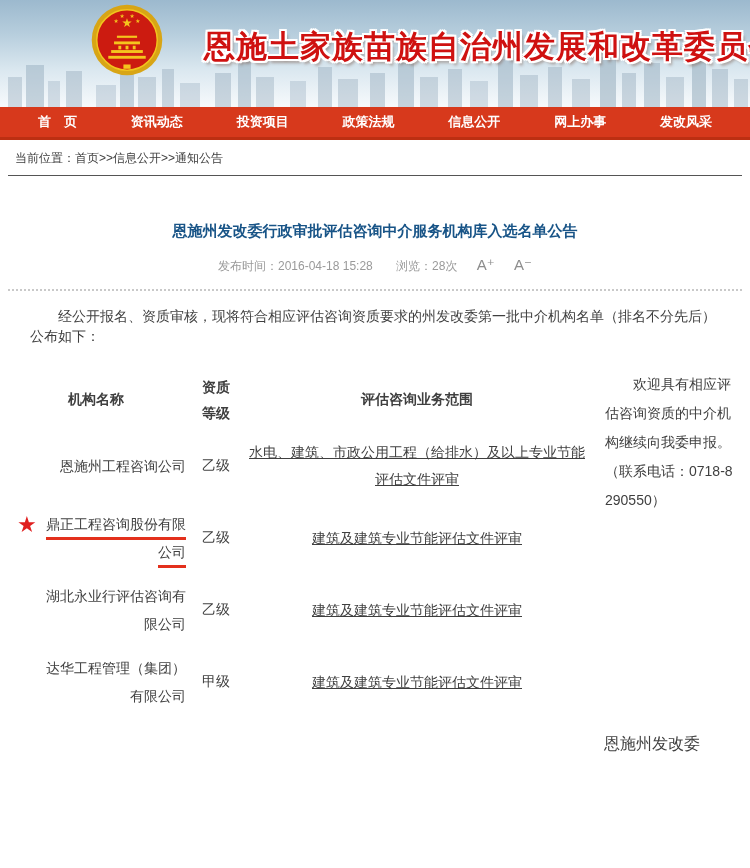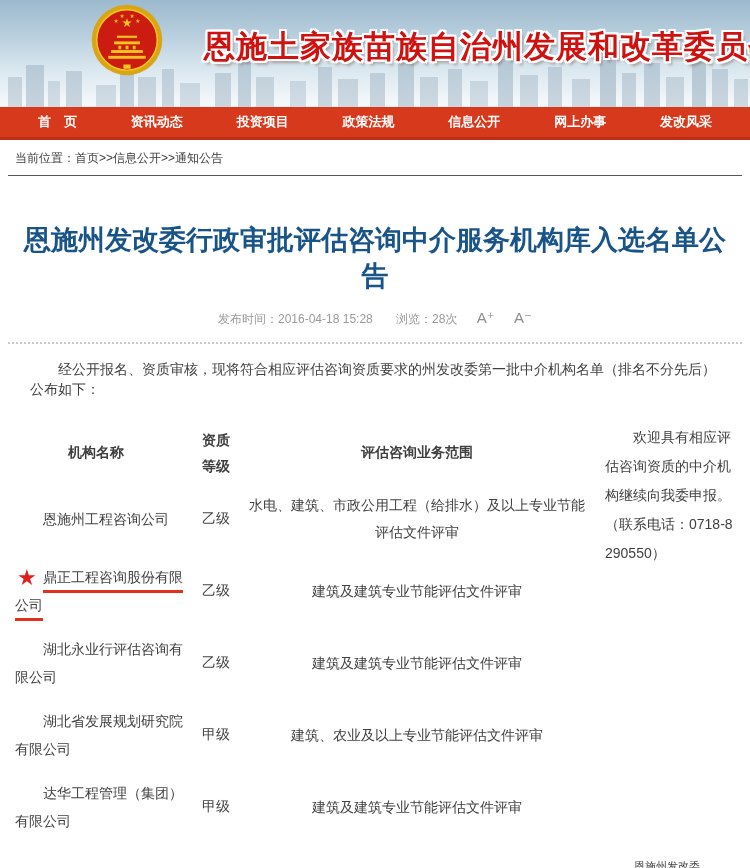--- a/index.html
+++ b/index.html
@@ -19,42 +19,42 @@
       3px 4px 3px rgba(110,70,50,.45);}
   
   .main-nav{height:30px;background:#d7391c;border-bottom:3px solid #bc2f12;
     display:flex;align-items:center;justify-content:space-between;padding:0 38px;}
   .main-nav a{color:#fff;font-size:13px;font-weight:bold;text-decoration:none;white-space:nowrap;}
   
   .breadcrumb{padding:10px 0 8px 15px;font-size:12px;color:#404040;}
   .breadcrumb a{color:#404040;text-decoration:none;}
   .rule{border-top:1px solid #555;margin:0 8px;}
   
-  .article-title{margin:46px 20px 0;text-align:center;font-size:27px;font-weight:bold;color:#185487;}
+  .article-title{margin:46px 20px 0;text-align:center;font-size:15px;font-weight:bold;color:#185487;}
   .meta{margin-top:15px;text-align:center;font-size:12px;color:#9a9a9a;}
   .meta .views{margin-left:20px;}
   .meta .font-btn{margin-left:16px;font-size:15px;color:#8d8d8d;cursor:pointer;}
   .dotted{border-top:2px dotted #c9c9c9;margin:14px 8px 0;}
   .intro{margin:15px 30px 12px;text-indent:2em;font-size:14px;line-height:20px;color:#3f3f3f;}
   .columns{display:flex;margin-top:20px;padding:0 5px;}
   .table-area{flex:1;min-width:0;}
   .list-title{text-align:center;padding-left:34px;font-size:14px;color:#3f3f3f;}
   table{width:100%;border-collapse:collapse;table-layout:fixed;margin-top:4px;}
   th,td{font-size:14px;color:#3f3f3f;vertical-align:middle;overflow:visible;}
   thead th{height:58px;font-weight:bold;text-align:center;}
   th .wrap2{display:inline-block;width:32px;line-height:26px;}
   tbody td{height:70px;}
-  td.c-name{text-align:left;text-indent:2em;line-height:28px;padding-left:10px;position:relative;}
+  td.c-name{text-align:right;text-indent:2em;line-height:28px;padding-left:10px;position:relative;}
   td.c-grade{text-align:center;}
-  td.c-scope{text-align:center;line-height:27px;padding:0 2px;}
+  td.c-scope{text-align:center;line-height:27px;padding:0 2px;text-decoration:underline;}
   .star{position:absolute;left:12px;top:12px;font-size:22px;line-height:22px;color:#e01f1f;text-indent:0;}
   .hl-name{border-bottom:3px solid #e3301c;padding-bottom:5px;}
   .side-note{width:132px;padding:4px 8px 0 0;font-size:14px;line-height:29px;
     text-indent:2em;color:#3f3f3f;word-break:break-all;margin-left:16px;}
-  .signature{text-align:right;padding-right:50px;margin-top:16px;font-size:11px;color:#3f3f3f;}
+  .signature{text-align:right;padding-right:50px;margin-top:16px;font-size:16px;color:#3f3f3f;}
 </style>
 </head>
 <body>
 
 <div class="site-header">
   <svg class="skyline" width="750" height="60" viewBox="0 0 750 60">
     <g fill="#9db2c2">
       <rect x="8" y="30" width="14" height="30" opacity=".45"></rect>
         <rect x="26" y="18" width="18" height="42" opacity=".55"></rect>
       <rect x="48" y="34" width="12" height="26" opacity=".4"></rect>
@@ -171,25 +171,20 @@
           </td>
           <td class="c-grade">乙级</td>
           <td class="c-scope">建筑及建筑专业节能评估文件评审</td>
         </tr>
         <tr>
           <td class="c-name">湖北永业行评估咨询有限公司</td>
           <td class="c-grade">乙级</td>
           <td class="c-scope">建筑及建筑专业节能评估文件评审</td>
         </tr>
         <tr>
-          <td class="c-name">湖北省发展规划研究院有限公司</td>
-          <td class="c-grade">甲级</td>
-          <td class="c-scope">建筑、农业及以上专业节能评估文件评审</td>
-        </tr>
-        <tr>
           <td class="c-name">达华工程管理（集团）有限公司</td>
           <td class="c-grade">甲级</td>
           <td class="c-scope">建筑及建筑专业节能评估文件评审</td>
         </tr>
       </tbody>
     </table>
   </div>
   <div class="side-note">欢迎具有相应评估咨询资质的中介机构继续向我委申报。（联系电话：0718-8290550）</div>
 </div>
 

